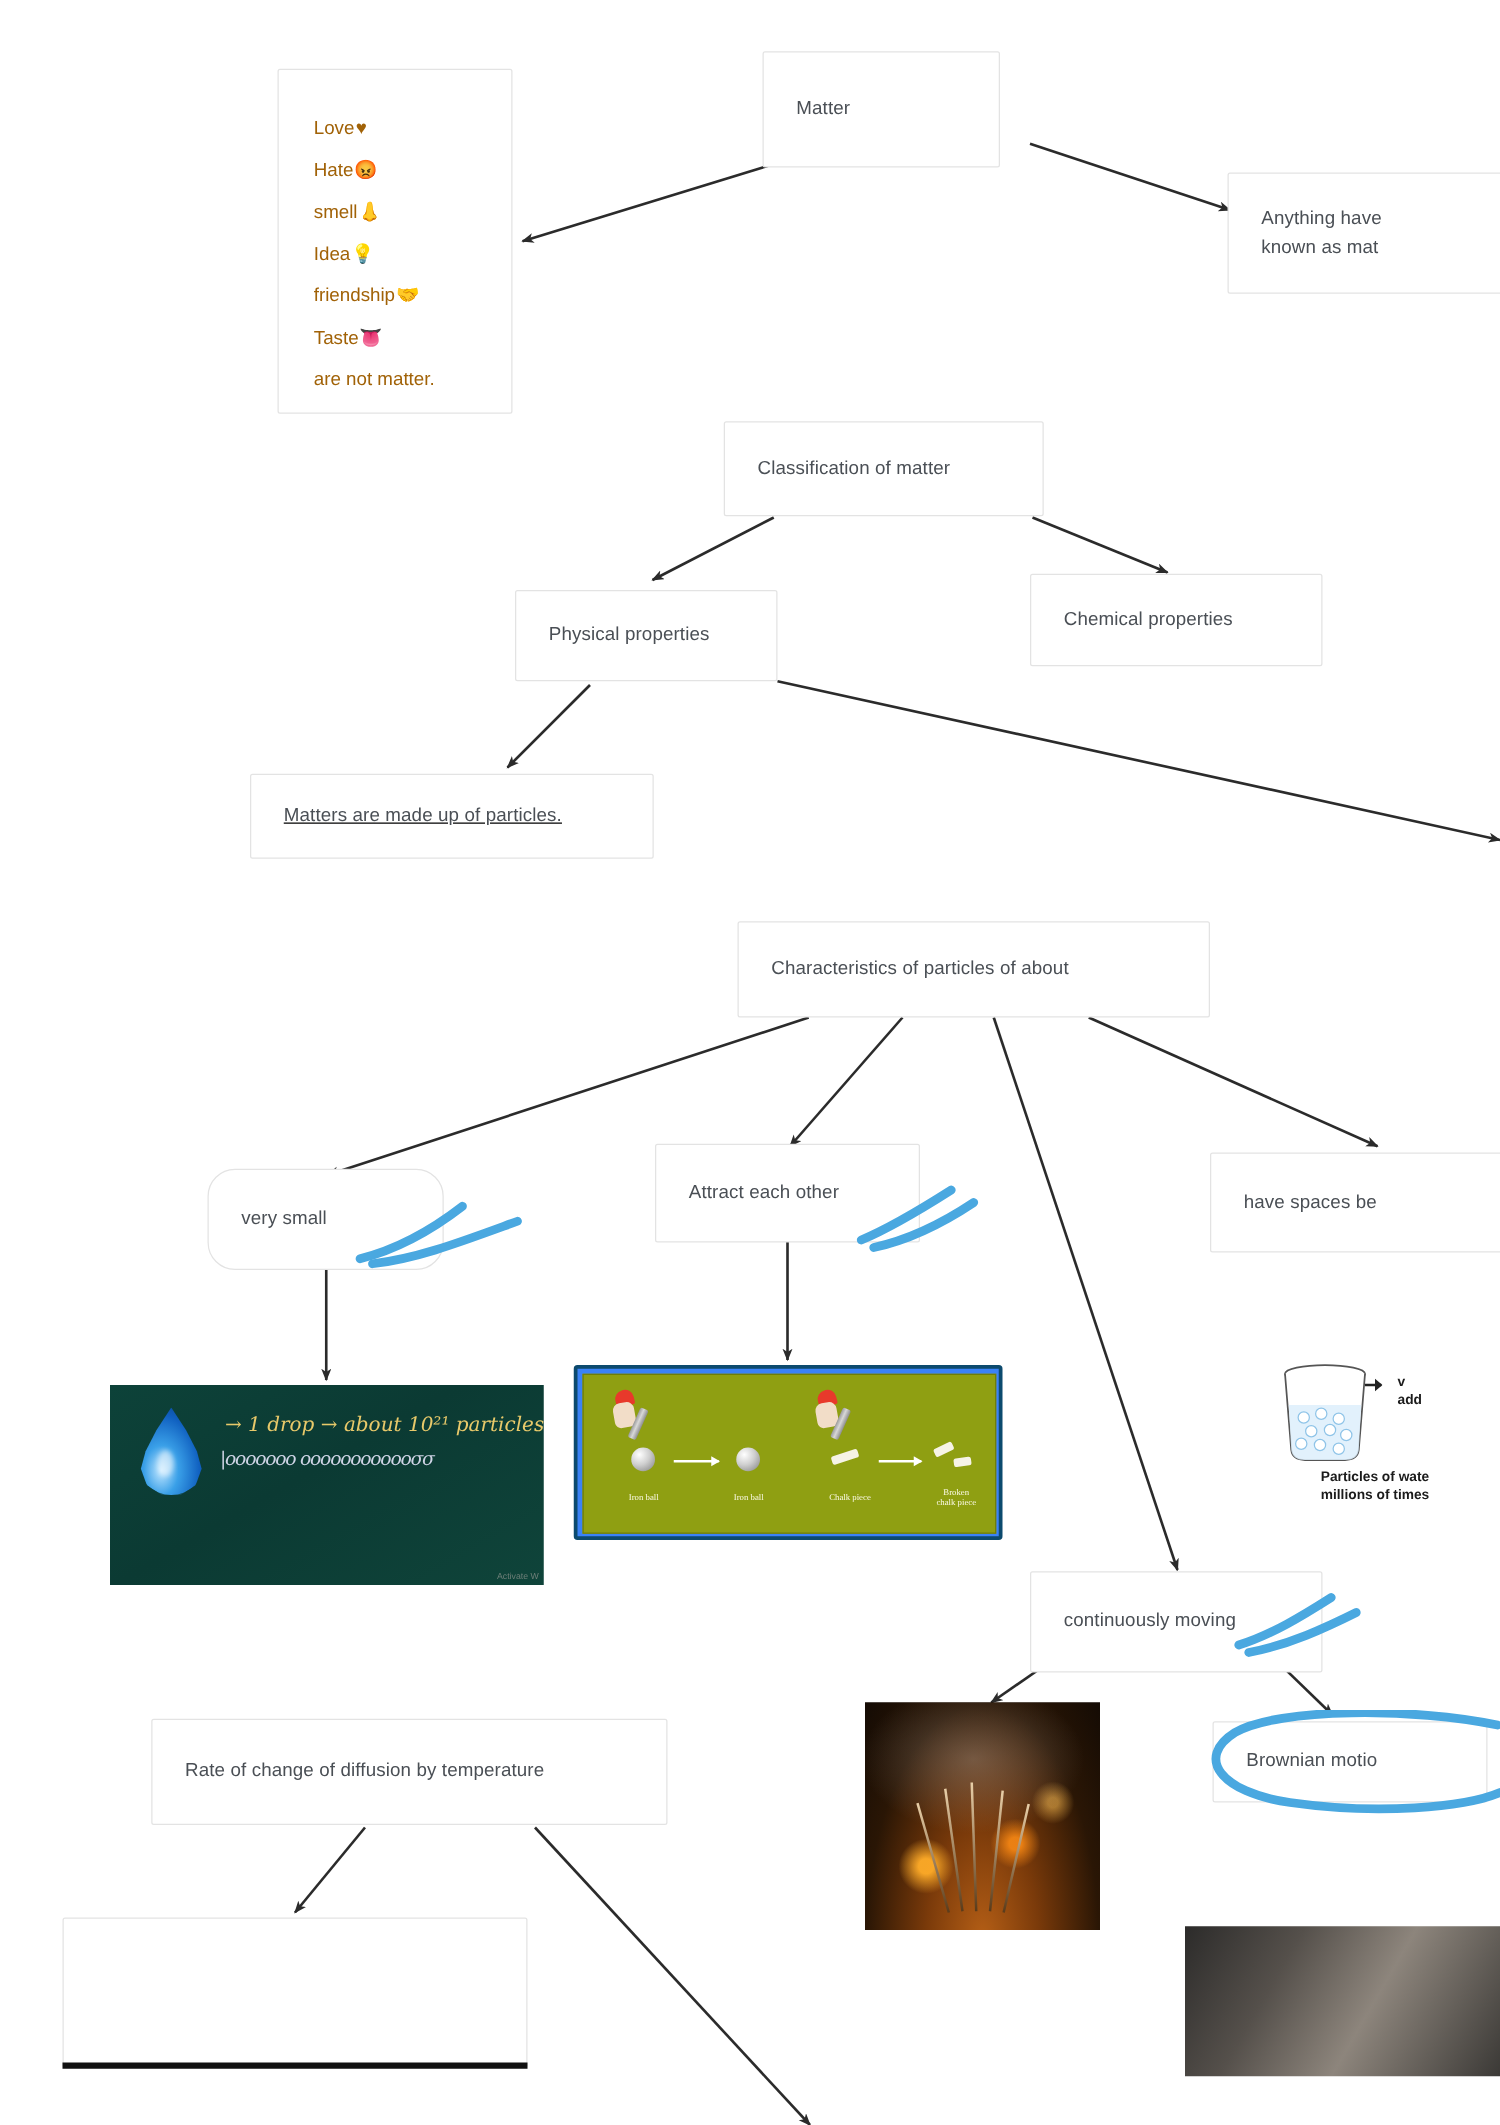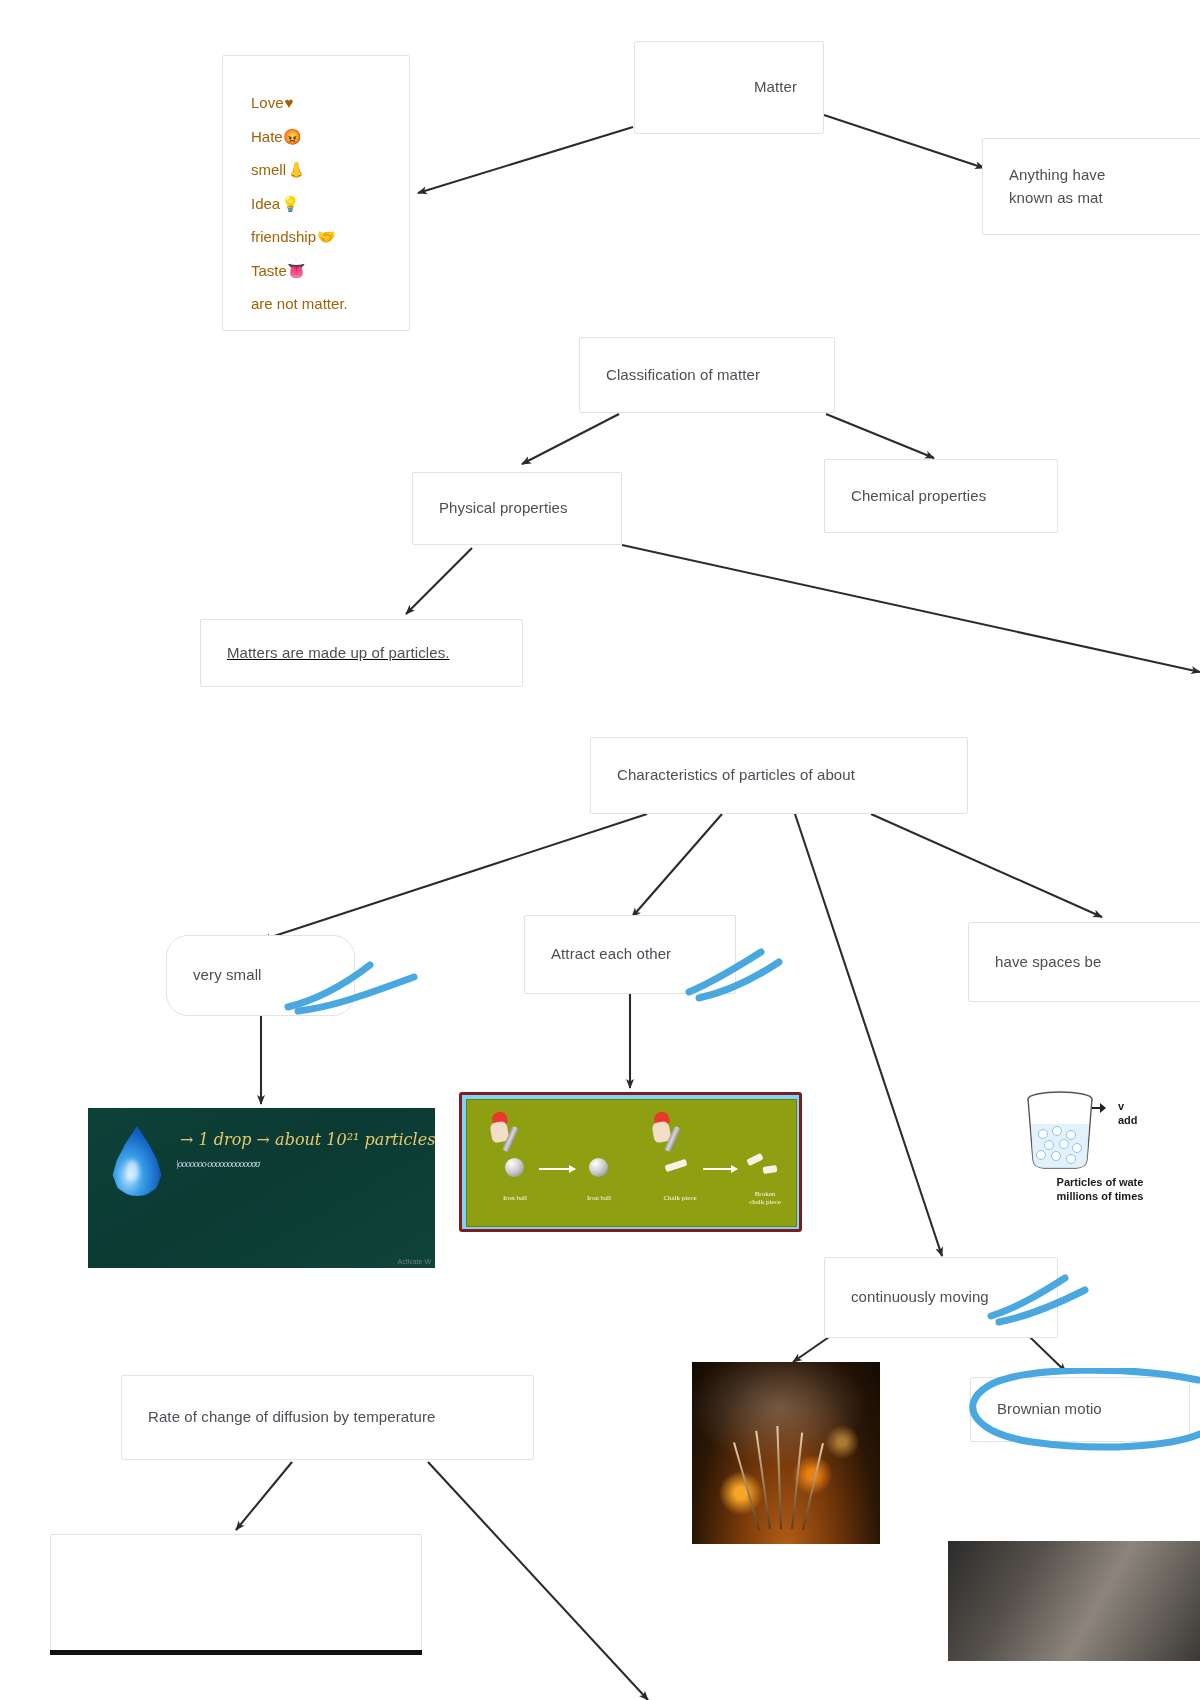--- a/index.html
+++ b/index.html
@@ -115,22 +115,22 @@
     position: absolute;
     left: 30%; top: 48%;
     width: 24%; height: 30%;
     background: rgba(255,255,255,.55);
     border-radius: 50%;
     filter: blur(2px);
   }
 
   
   .olive {
-    background: #7dd3fc;
-    border: 3px solid #7f1d1d;
+    background: #3b82f6;
+    border: 3px solid #0c4a6e;
     border-radius: 3px;
     padding: 4px;
   }
   .olive-inner {
     position: relative;
     width: 100%; height: 100%;
     background: #8f9f12;
     border: 1px solid #6e7d0a;
   }
   .olive-cap {
@@ -305,21 +305,21 @@
     </div>
     <div class="row">
       <span>friendship</span><span class="emo">🤝</span>
     </div>
     <div class="row">
       <span>Taste</span><span class="emo">👅</span>
     </div>
     <div class="row">are not matter.</div>
   </div>
 
-  <div class="node" style="left:634px; top:41px; width:190px; height:93px;text-align:right;">
+  <div class="node" style="left:610px; top:41px; width:190px; height:93px;">
     <span class="label">Matter</span>
   </div>
 
   <div class="node" style="left:982px; top:138px; width:250px; height:97px;">
     <span class="label">Anything have
 known as mat</span>
   </div>
 
   <div class="node" style="left:579px; top:337px; width:256px; height:76px;">
     <span class="label">Classification of matter</span>
@@ -381,21 +381,21 @@
   </div>
 
   <div class="node" style="left:50px; top:1534px; width:372px; height:120px;">
     <span class="label"></span>
   </div>
   <div class="bottom-rule" style="left:50px; top:1650px; width:372px; height:5px;"></div>
 
   <div class="pic board" style="left:88px; top:1108px; width:347px; height:160px;">
     <div class="drop"></div>
     <span class="chalk" style="left:92px; top:22px; font-size:16px;">→ 1 drop → about 10²¹ particles</span>
-    <span class="chalk" style="left:88px; top:50px; font-size:10px; color:#cfd4e6; letter-spacing:-1px;font-family:Liberation Serif, serif;">|ooooooo oooooooooooσσ</span>
+    <span class="chalk" style="left:88px; top:50px; font-size:15px; color:#cfd4e6; letter-spacing:-1px;">|ooooooo oooooooooooσσ</span>
     <span class="credit">Activate W</span>
   </div>
 
   <div class="pic olive" style="left:459px; top:1092px; width:343px; height:140px;">
     <div class="olive-inner">
 
       <div class="olive-cap" style="left:24px; top:12px;">
         <div class="tip"></div>
           <div class="hand"></div>
       </div>

